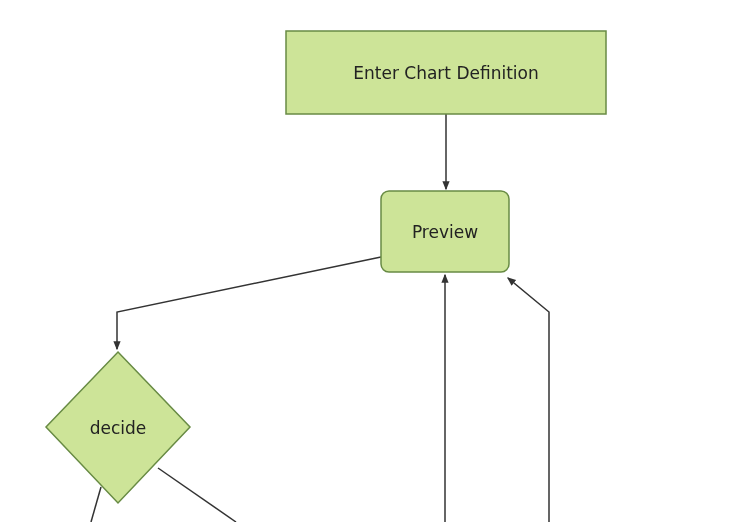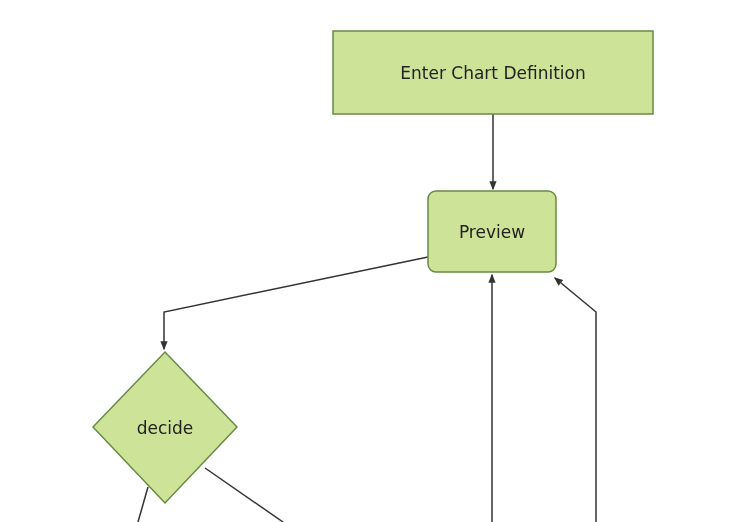--- a/index.html
+++ b/index.html
@@ -13,21 +13,20 @@
     margin: 0;
     padding: 0;
     background: var(--background);
   }
   .canvas {
     position: relative;
     width: 617px;
     height: 522px;
     overflow: hidden;
     background: var(--background);
-    padding-left: 47px;
   }
   .node {
     fill: var(--node-fill);
     stroke: var(--node-border);
     stroke-width: 1.5;
   }
   .edge {
     fill: none;
     stroke: var(--edge-color);
     stroke-width: 1.5;

